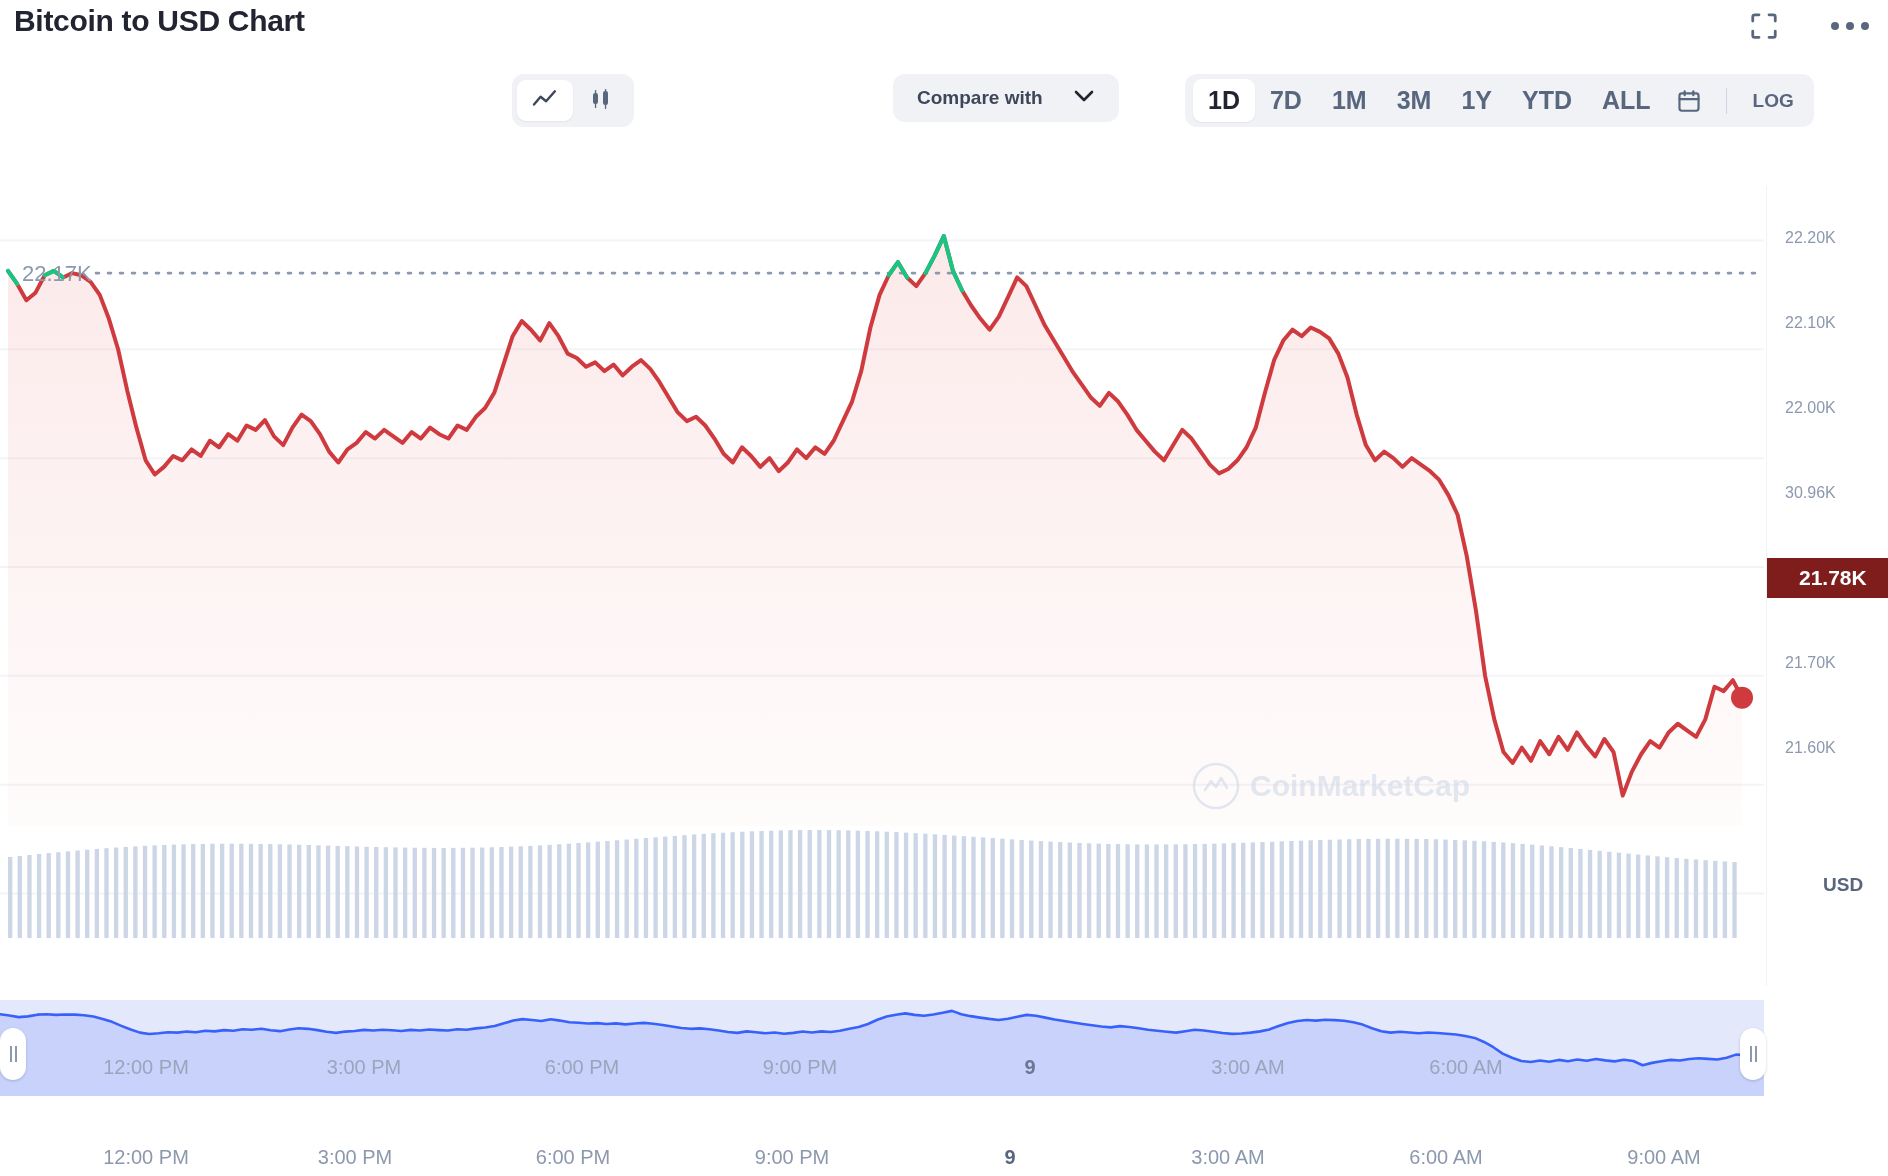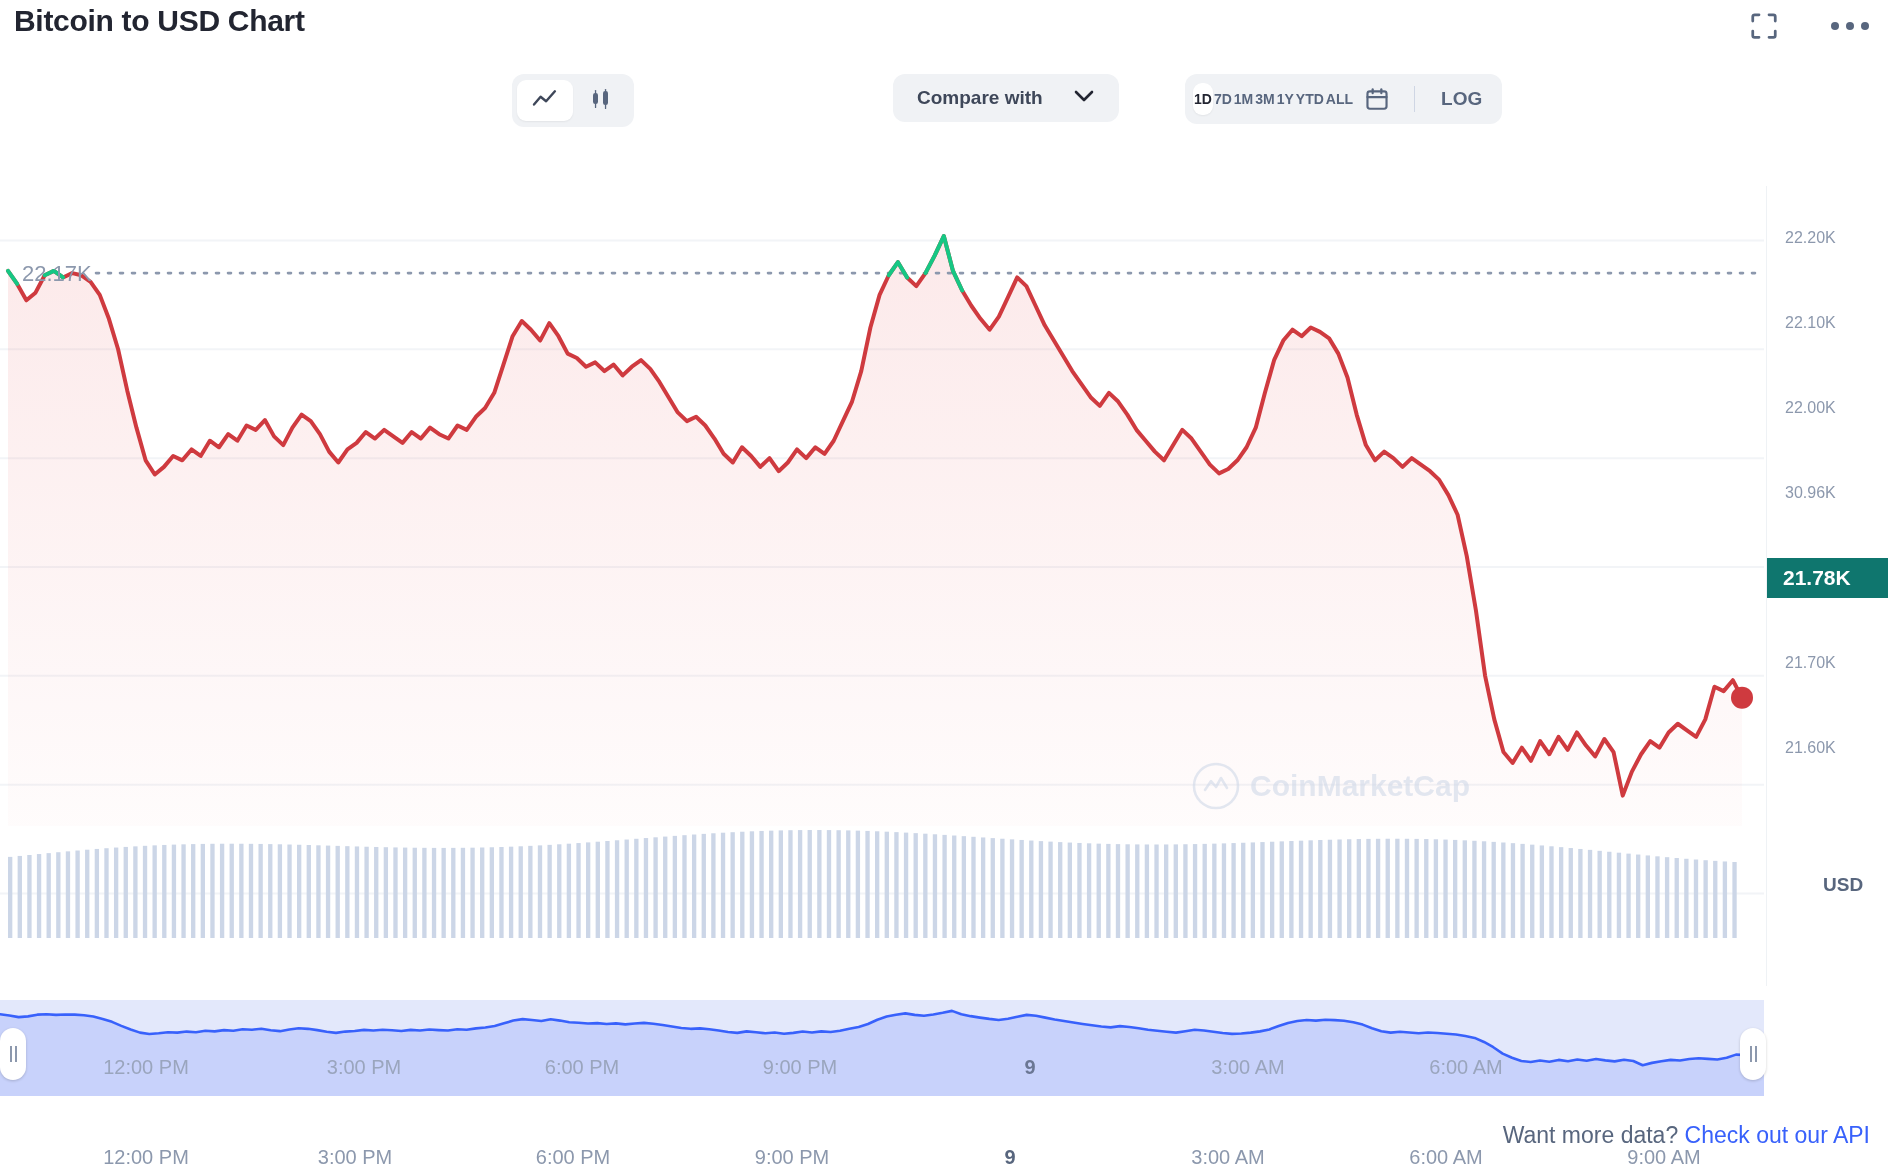--- a/index.html
+++ b/index.html
@@ -36,36 +36,36 @@
   .tabs-group { position:absolute; left:14px; top:0; }
   .charttype-group { position:absolute; left:512px; top:0; }
   .charttype-group .item { padding:8px 14px; }
 
   .compare { position:absolute; left:893px; top:0; display:inline-flex; align-items:center;
     background:#f0f2f5; border-radius:12px; padding:13px 24px; cursor:pointer; }
   .compare .label { font-size:19px; font-weight:600; color:#3e4759; margin-right:30px; }
 
   .ranges { position:absolute; left:1185px; top:0; display:inline-flex; align-items:center;
     background:#f0f2f5; border-radius:12px; padding:5px 8px; }
-  .ranges .item { padding:9px 1px; border-radius:9px; font-size:14px; font-weight:600; color:#58667e; cursor:pointer; line-height:1; }
+  .ranges .item { padding:9px 15px; border-radius:9px; font-size:25px; font-weight:600; color:#58667e; cursor:pointer; line-height:1; }
   .ranges .item.active { background:#fff; color:#222531; box-shadow:0 1px 2px rgba(0,0,0,.06); }
   .ranges .divider { width:1px; height:26px; background:#cfd6e4; margin:0 14px; }
   .cal-btn { padding:6px 10px; display:flex; align-items:center; cursor:pointer; }
   .log-btn { padding:9px 12px; font-size:19px; font-weight:700; color:#58667e; cursor:pointer; }
 
   
   .chart-area { position:absolute; left:0; top:186px; width:1888px; height:800px; }
   .plot { position:absolute; left:0; top:0; width:1764px; height:762px; }
   .plot svg { display:block; }
 
   .yaxis { position:absolute; left:1766px; top:0; width:122px; height:800px; border-left:1px solid #eff2f5; }
   .ytick { position:absolute; left:18px; font-size:16px; color:#8c98ad; white-space:nowrap; }
   .price-badge {
-    position:absolute; left:0px; width:122px; height:40px; background:#0f766e;
-    display:flex; align-items:center; padding-left:16px;
+    position:absolute; left:0px; width:122px; height:40px; background:#7f1d1d;
+    display:flex; align-items:center; padding-left:32px;
     color:#fff; font-size:21px; font-weight:600;
   }
   .usd { position:absolute; left:56px; top:688px; font-size:19px; font-weight:700; color:#58667e; }
 
   .xaxis { position:absolute; left:0; top:960px; width:1764px; height:34px; }
   .xtick { position:absolute; transform:translateX(-50%); font-size:20px; color:#8c98ad; white-space:nowrap; }
   .xtick.bold { color:#58667e; font-weight:700; }
 
   
   .navigator { position:absolute; left:0; top:1000px; width:1764px; height:96px; background:#edf0fd; }
@@ -427,18 +427,14 @@
     <div class="nav-handle nav-handle-l">
         <i></i>
         <i></i>
       </div>
     <div class="nav-handle nav-handle-r">
         <i></i>
         <i></i>
       </div>
   </div>
 
-  <div class="footer">
-    <span>Want more data?</span>
-    <a href="#">Check out our API</a>
-  </div>
 
 </div>
 
 </body></html>

